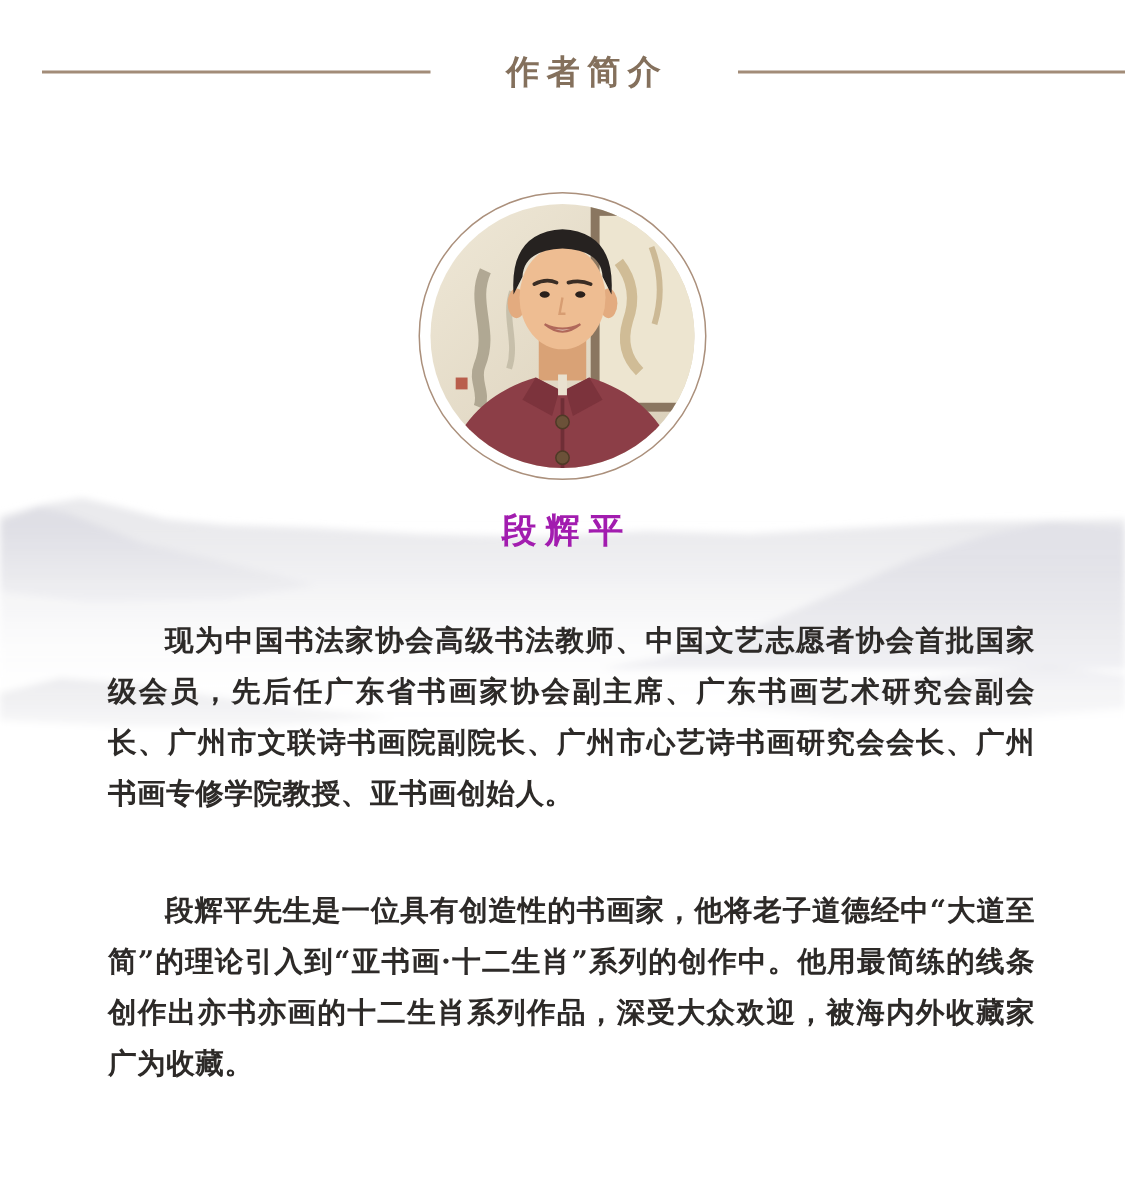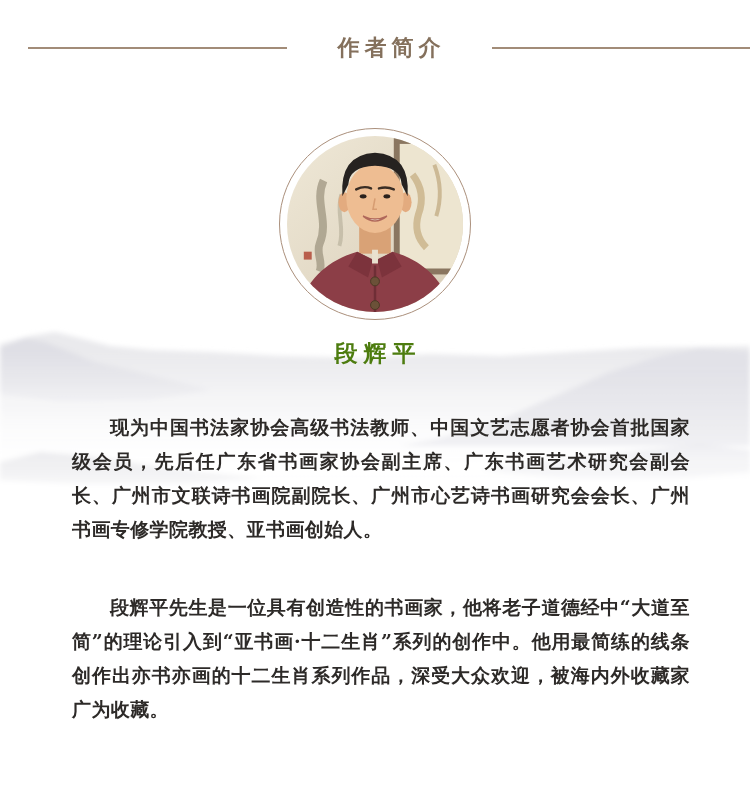--- a/index.html
+++ b/index.html
@@ -30,21 +30,21 @@
     background:#ffffff;z-index:2;
   }
   .portrait-photo{
     width:178px;height:178px;border-radius:50%;overflow:hidden;
     display:block;
   }
   
   .author-name{
     position:absolute;top:338px;left:0;width:100%;
     text-align:center;font-size:23px;font-weight:700;
-    color:#4d7c0f;letter-spacing:6px;text-indent:6px;z-index:2;
+    color:#a21caf;letter-spacing:6px;text-indent:6px;z-index:2;
   }
   
   .mountains{
     position:absolute;top:322px;left:0;width:750px;height:185px;
     z-index:0;pointer-events:none;
   }
   
   .bio-paragraph{
     position:absolute;left:72px;width:618px;margin:0;
     font-size:19px;line-height:34px;letter-spacing:0.4px;

